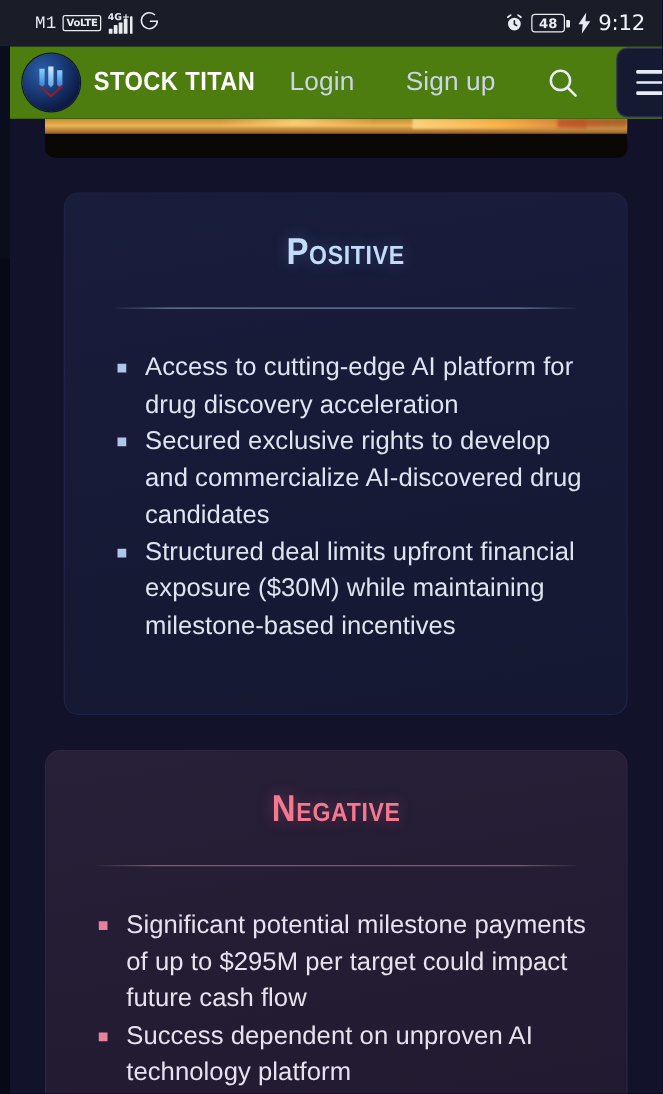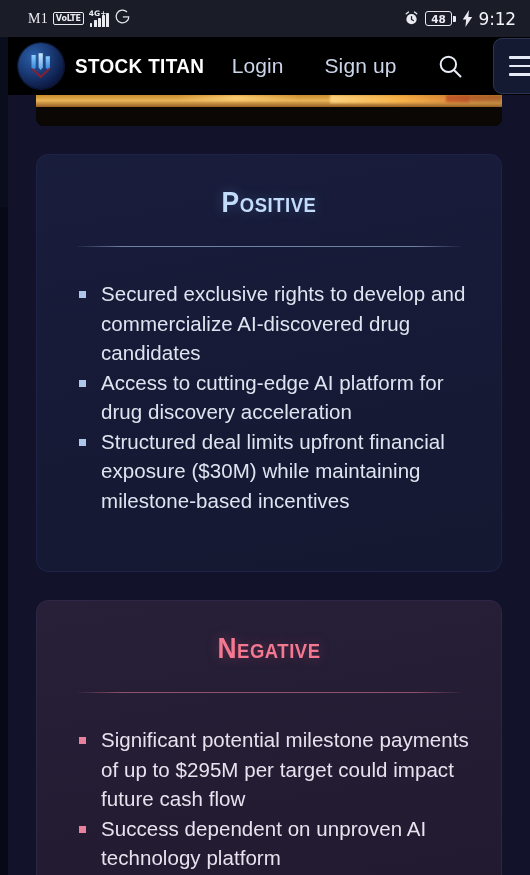--- a/index.html
+++ b/index.html
@@ -41,21 +41,21 @@
   }
   .sb-left, .sb-right {
     display: flex;
     align-items: center;
     gap: 5px;
   }
   .sb-carrier {
     font-size: 14px;
     letter-spacing: .2px;
     color: #e9ebf1;
-    font-family: Liberation Serif, serif;
+    font-family: Liberation Mono, monospace;
     text-align: right;
   }
   .sb-volte {
     border: 1.4px solid #e9ebf1;
     border-radius: 2px;
     font-size: 8px;
     font-weight: bold;
     line-height: 1;
     padding: 1.5px 2px;
     letter-spacing: -.2px;
@@ -161,21 +161,21 @@
     height: 170px;
     background: #0a0d1c;
   }
 
   
   .navbar {
     position: absolute;
     top: 0; left: 0;
     width: 522px;
     height: 58px;
-    background: #000000;
+    background: #4d7c0f;
     display: flex;
     align-items: center;
     padding: 0 6px 0 10px;
     z-index: 30;
   }
   .brand {
     display: flex;
     align-items: center;
     gap: 11px;
     flex: 0 0 auto;
@@ -302,20 +302,21 @@
     margin-top: 28px;
     border-radius: 12px;
     padding: 30px 22px 34px 22px;
     position: relative;
     overflow: hidden;
   }
   .card.positive {
     background: linear-gradient(170deg, #191d3c 0%, #161a36 55%, #141830 100%);
     border: 1px solid #1d2247;
     min-height: 418px;
+    margin-left: 15px;
   }
   .card.negative {
     background: linear-gradient(170deg, #272038 0%, #241c33 55%, #201a2f 100%);
     border: 1px solid #2f2544;
     min-height: 300px;
   }
 
   .card-title {
     text-align: center;
     font-size: 30px;
@@ -472,22 +473,22 @@
         <span class="glow-a"></span>
         <span class="glow-b"></span>
         <span class="glow-c"></span>
         <span class="ground"></span>
       </div>
 
       <div class="card positive">
         <div class="card-title">Positive</div>
         <div class="divider"></div>
         <ul class="bullets">
+          <li>Access to cutting-edge AI platform for drug discovery acceleration</li>
           <li>Secured exclusive rights to develop and commercialize AI-discovered drug candidates</li>
-          <li>Access to cutting-edge AI platform for drug discovery acceleration</li>
           <li>Structured deal limits upfront financial exposure ($30M) while maintaining milestone-based incentives</li>
         </ul>
       </div>
 
       <div class="card negative">
         <div class="card-title">Negative</div>
         <div class="divider"></div>
         <ul class="bullets">
           <li>Significant potential milestone payments of up to $295M per target could impact future cash flow</li>
           <li>Success dependent on unproven AI technology platform</li>

